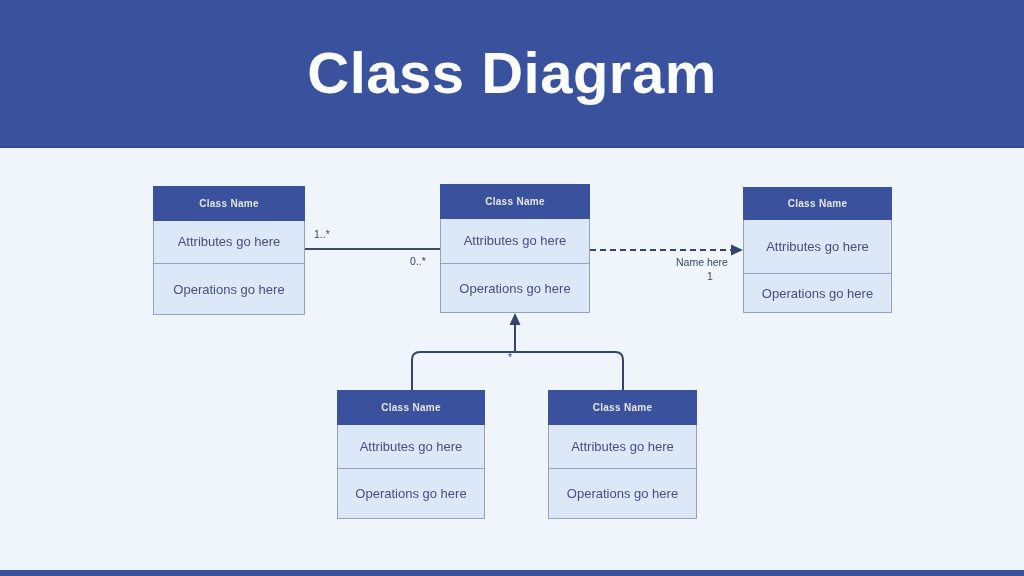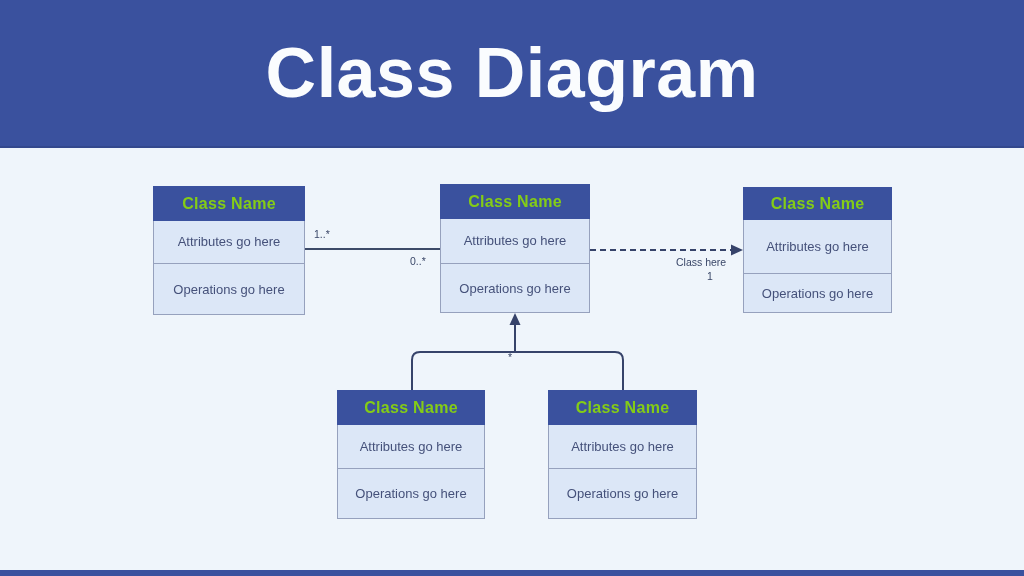--- a/index.html
+++ b/index.html
@@ -9,37 +9,37 @@
   }
   .stage { position:relative; width:1024px; height:576px; background:#EFF5FB; }
 
   
   .banner {
     position:absolute; left:0; top:0; width:1024px; height:146px;
     background:#3A519E; border-bottom:2px solid #33488D;
     display:flex; align-items:center; justify-content:center;
   }
   .title {
-    color:#FAFCFE; font-size:70px; font-weight:700; letter-spacing:0.5px;
+    color:#FAFCFE; font-size:58px; font-weight:700; letter-spacing:0.5px;
     line-height:1;
   }
 
   
   .footer-bar {
     position:absolute; left:0; bottom:0; width:1024px; height:6px;
     background:#3A519E;
   }
 
   
   .uml-box {
     position:absolute; display:grid; box-sizing:border-box;
     background:#DCE7F7; border:1px solid #96A1BD;
   }
   .uml-header {
-    background:#3A519E; color:#84cc16; font-weight:700; font-size:16px;
+    background:#3A519E; color:#e5e5e5; font-weight:700; font-size:10px;
     letter-spacing:0.3px; display:flex; align-items:center; justify-content:center;
     margin:-1px; 
   }
   .cell {
     display:flex; align-items:center; justify-content:center;
     font-size:13px; color:#45517A;
   }
   .attr { border-bottom:1px solid #96A1BD; }
 
   #b1 { left:153px; top:186px; width:152px; height:129px; grid-template-rows:33px 44px 1fr; }
@@ -78,21 +78,21 @@
 
     <polygon points="515,313 509.5,325 520.5,325" fill="#36436A"></polygon>
     <line x1="515" y1="323" x2="515" y2="352" stroke="#36436A" stroke-width="2"></line>
     <path d="M 515 352 L 420 352 Q 412 352 412 360 L 412 390" fill="none" stroke="#36436A" stroke-width="2" stroke-linejoin="round"></path>
     <path d="M 515 352 L 615 352 Q 623 352 623 360 L 623 390" fill="none" stroke="#36436A" stroke-width="2" stroke-linejoin="round"></path>
   </svg>
 
   <span class="clabel" id="lbl-assoc-start">1..*</span>
   <span class="clabel" id="lbl-assoc-end">0..*</span>
   <span class="clabel" id="lbl-dep-start">1</span>
-  <span class="clabel" id="lbl-dep-role">Class here</span>
+  <span class="clabel" id="lbl-dep-role">Name here</span>
   <span class="clabel" id="lbl-dep-end">1</span>
   <span class="clabel" id="lbl-gen">*</span>
 
   <div class="uml-box" id="b1">
     <div class="uml-header">Class Name</div>
     <div class="cell attr">Attributes go here</div>
     <div class="cell">Operations go here</div>
   </div>
 
   <div class="uml-box" id="b2">

